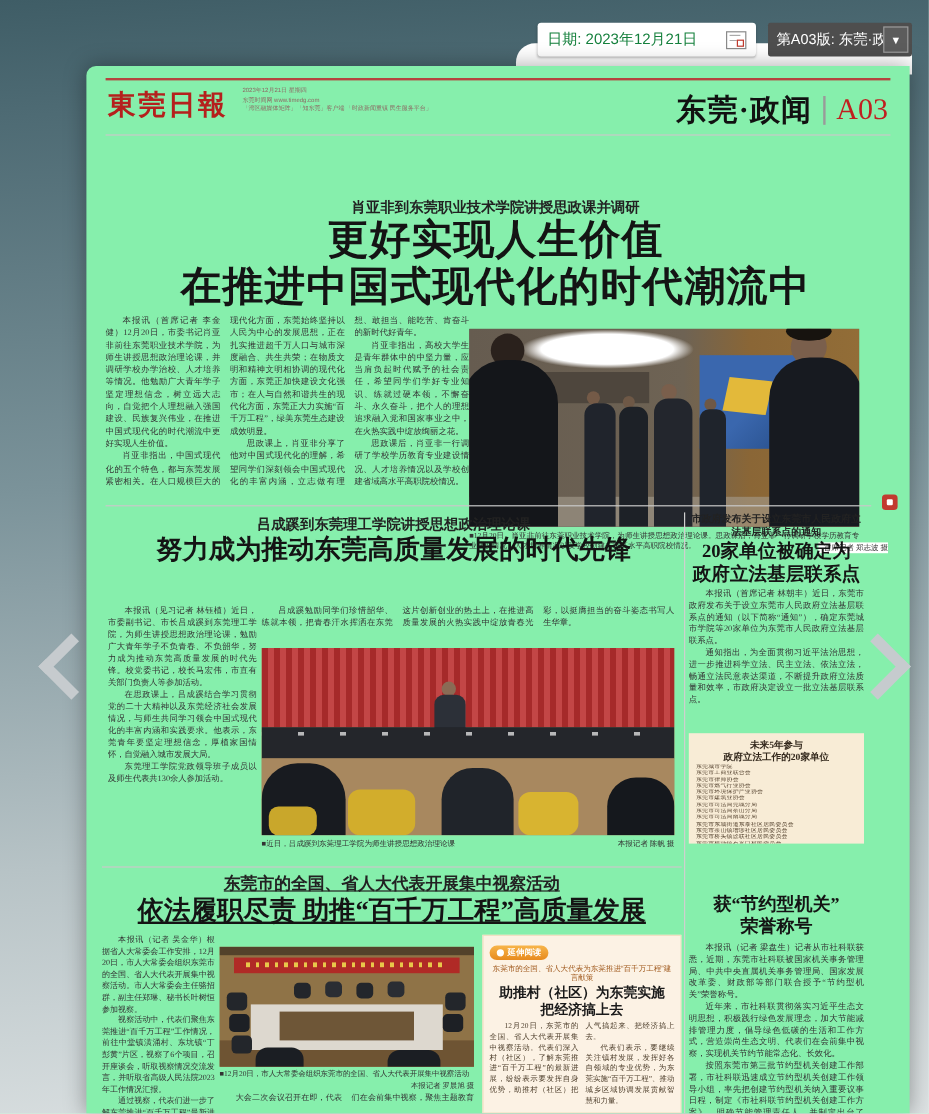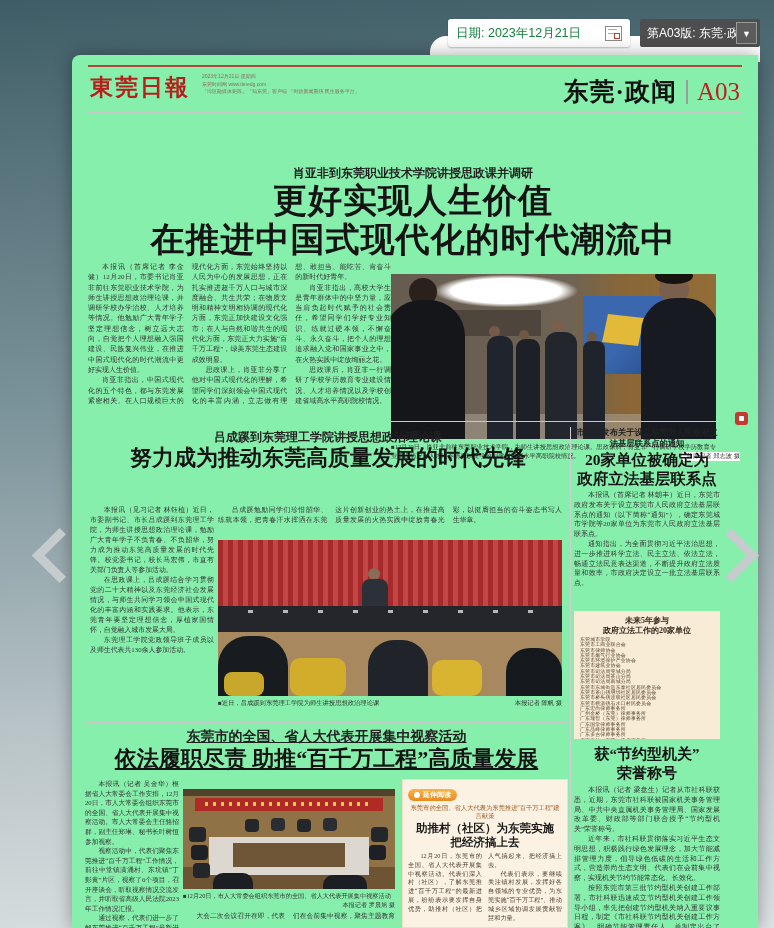--- a/index.html
+++ b/index.html
@@ -77,21 +77,21 @@
   .a2-photo{position:absolute;left:130px;top:113px;width:344px;height:156px;overflow:hidden;background:#a8885f;}
   .a2-caprow{position:absolute;left:130px;top:272px;width:344px;display:flex;font-size:6.3px;color:#333;}
   .a2-caprow .cap{flex:1;}
   .a2-caprow .credit{white-space:nowrap;margin-left:8px;}
 
   
   .a3{left:502px;top:372px;width:146px;height:312px;}
   .a3 .kick{font-size:8.3px;line-height:10.5px;font-weight:600;}
   .a3 .hl{font-size:15.5px;line-height:19px;margin-top:2px;}
   .rc-body{font-size:7px;line-height:9.8px;color:#333;}
-  .unit-box{position:absolute;left:0;top:184px;width:146px;height:128px;background:#f8ecd6;
+  .unit-box{position:absolute;left:0;top:184px;width:146px;height:92px;background:#f8ecd6;
     box-sizing:border-box;padding:5px 6px 3px;overflow:hidden;}
   .unit-title{text-align:center;font-weight:700;font-size:8px;line-height:9.5px;color:#33281c;}
   .unit-list{margin-top:2px;}
   .unit-list div{font-size:4.9px;line-height:5.3px;color:#53412e;letter-spacing:.2px;white-space:nowrap;overflow:hidden;}
 
   .a4{left:502px;top:688px;width:146px;height:185px;overflow:hidden;}
   .a4 .kick{text-align:left;font-size:8.3px;line-height:11px;font-weight:600;}
   .a4 .hl{font-size:15px;line-height:19px;margin:2px 0 3px;}
 
   

